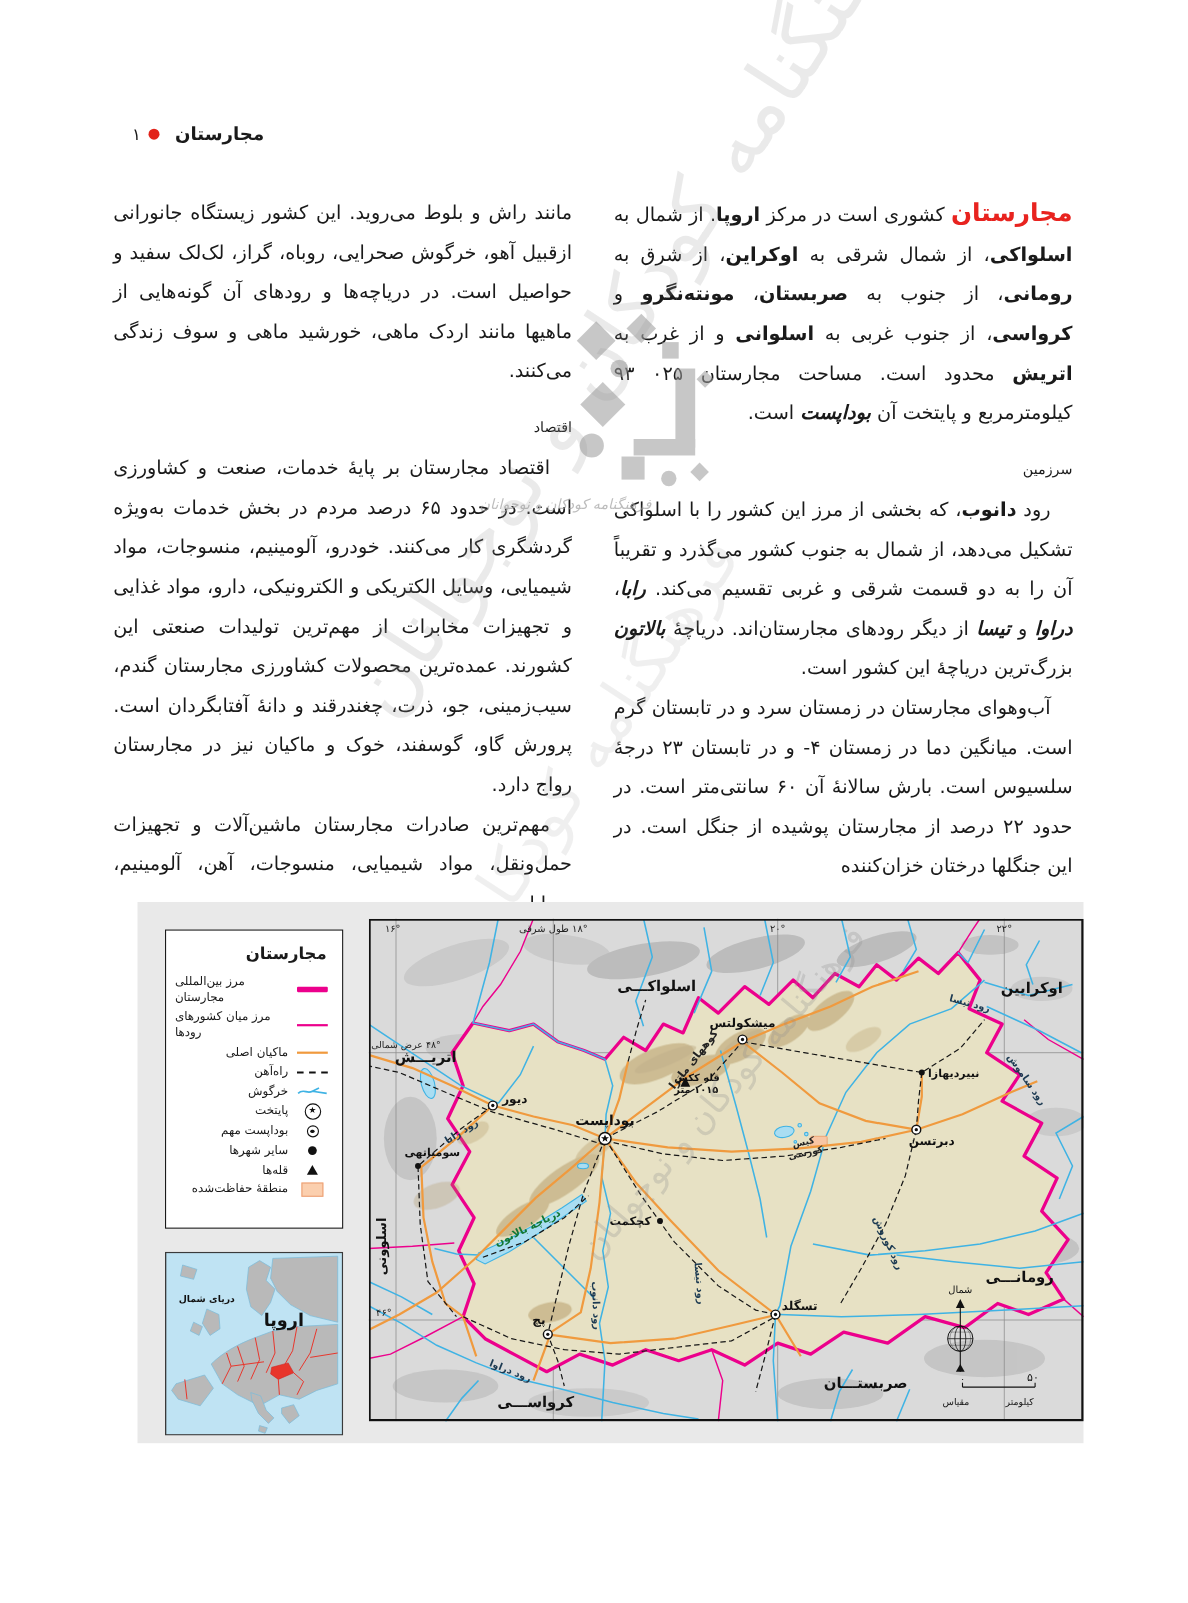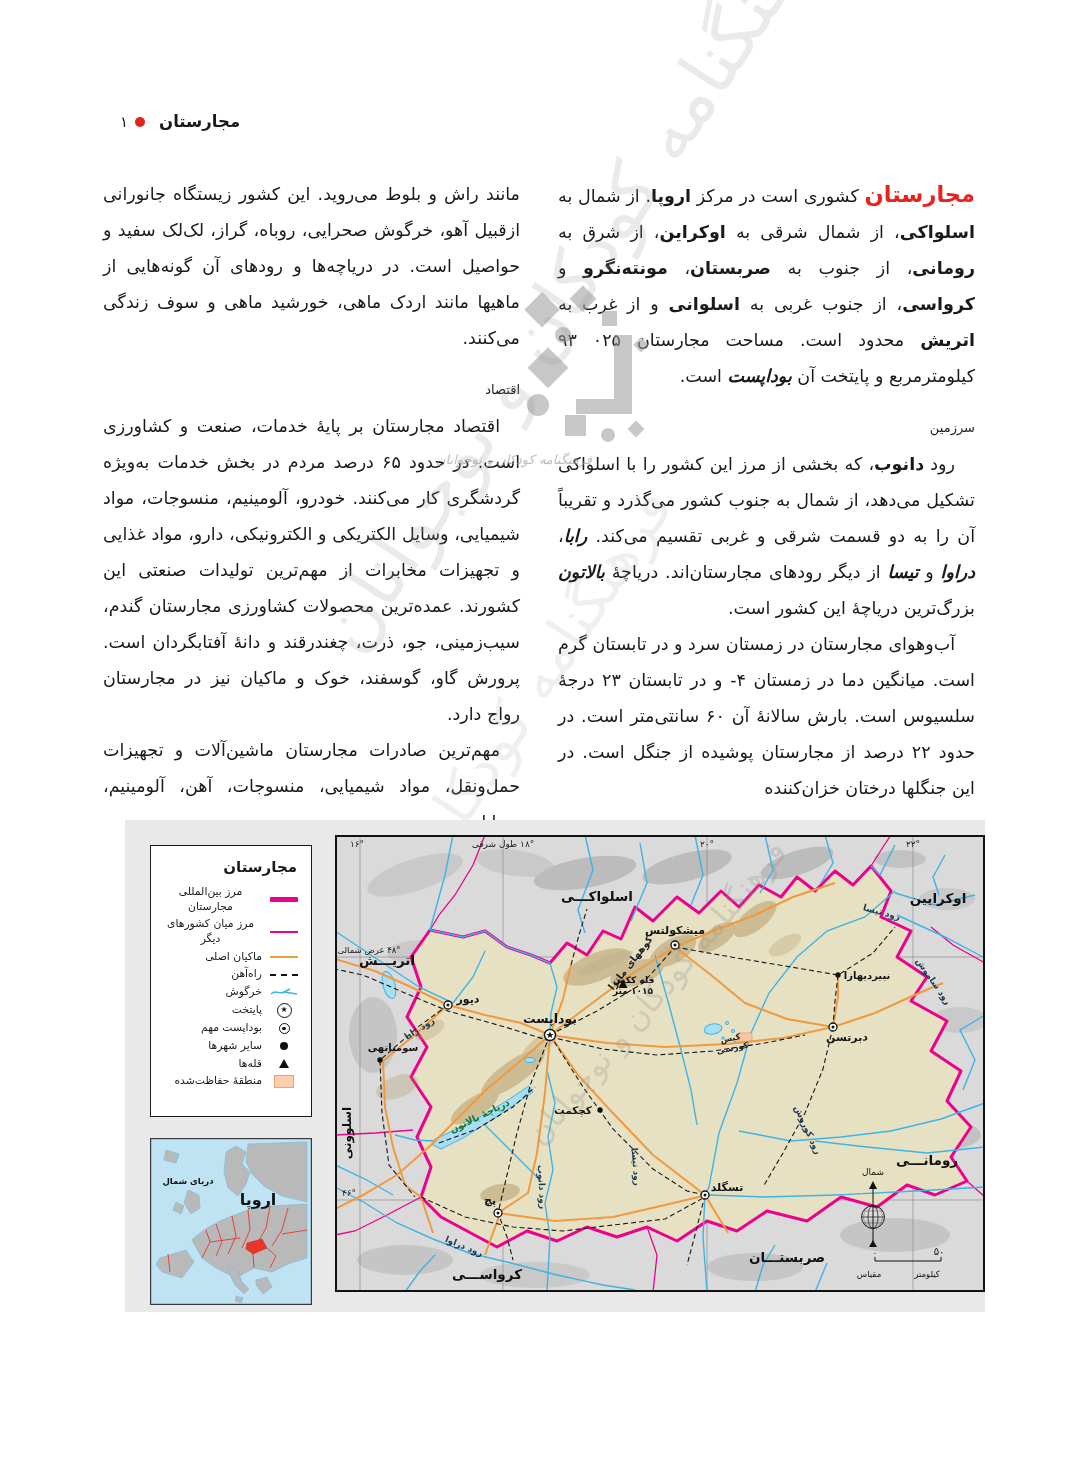--- a/index.html
+++ b/index.html
@@ -26,21 +26,21 @@
   .wm-big1{top:620px;left:300px;font-size:74px;opacity:.20;transform:rotate(-57deg);transform-origin:left top;}
   .wm-big2{top:1060px;left:250px;font-size:58px;opacity:.15;transform:rotate(-57deg);transform-origin:left top;}
   .wm-logo{top:283px;left:518px;opacity:.55;}
   .wm-caption{top:452px;left:436px;font-size:13px;opacity:.65;font-style:italic;}
   
   .map-wrap{position:absolute;left:125px;top:820px;width:860px;height:492px;background:#e9e9e9;}
   .legend{position:absolute;left:25px;top:25px;width:162px;height:272px;background:#fff;
     border:1.6px solid #1a1a1a;box-sizing:border-box;padding:10px 12px 6px 8px;direction:rtl;}
   .legend-title{font-weight:bold;font-size:15px;margin:2px 2px 9px 0;text-align:right;}
   .lg-row{display:flex;align-items:center;gap:7px;margin:3.2px 0;font-size:10.8px;line-height:1.35;}
-  .lg-label{text-align:center;}
+  .lg-label{text-align:left;}
   .lg-sym{width:30px;flex:0 0 30px;display:flex;justify-content:center;align-items:center;}
   .s-border{width:28px;height:4.5px;background:#ec008c;border-radius:1px;}
   .s-border2{width:28px;height:1.8px;background:#ec008c;}
   .s-road{width:28px;height:2.4px;background:#f09a3e;}
   .s-rail{width:28px;height:0;border-top:2.2px dashed #111;}
   .s-capital{width:13px;height:13px;border:1.4px solid #111;border-radius:50%;display:flex;
     align-items:center;justify-content:center;font-size:8px;color:#111;background:#fff;}
   .s-city{width:11px;height:11px;border:1.3px solid #111;border-radius:50%;display:flex;
     align-items:center;justify-content:center;background:#fff;box-sizing:border-box;}
   .s-city-dot{width:3.5px;height:3.5px;background:#111;border-radius:50%;}
@@ -105,21 +105,21 @@
     <div class="lg-row">
       <span class="lg-sym">
           <span class="s-border"></span>
         </span>
       <span class="lg-label">مرز بین‌المللی مجارستان</span>
     </div>
     <div class="lg-row">
       <span class="lg-sym">
           <span class="s-border2"></span>
         </span>
-      <span class="lg-label">مرز میان کشورهای دیگر</span>
+      <span class="lg-label">مرز میان کشورهای رودها</span>
     </div>
     <div class="lg-row">
       <span class="lg-sym">
           <span class="s-road"></span>
         </span>
       <span class="lg-label">ماکیان اصلی</span>
     </div>
     <div class="lg-row">
       <span class="lg-sym">
           <span class="s-rail"></span>

